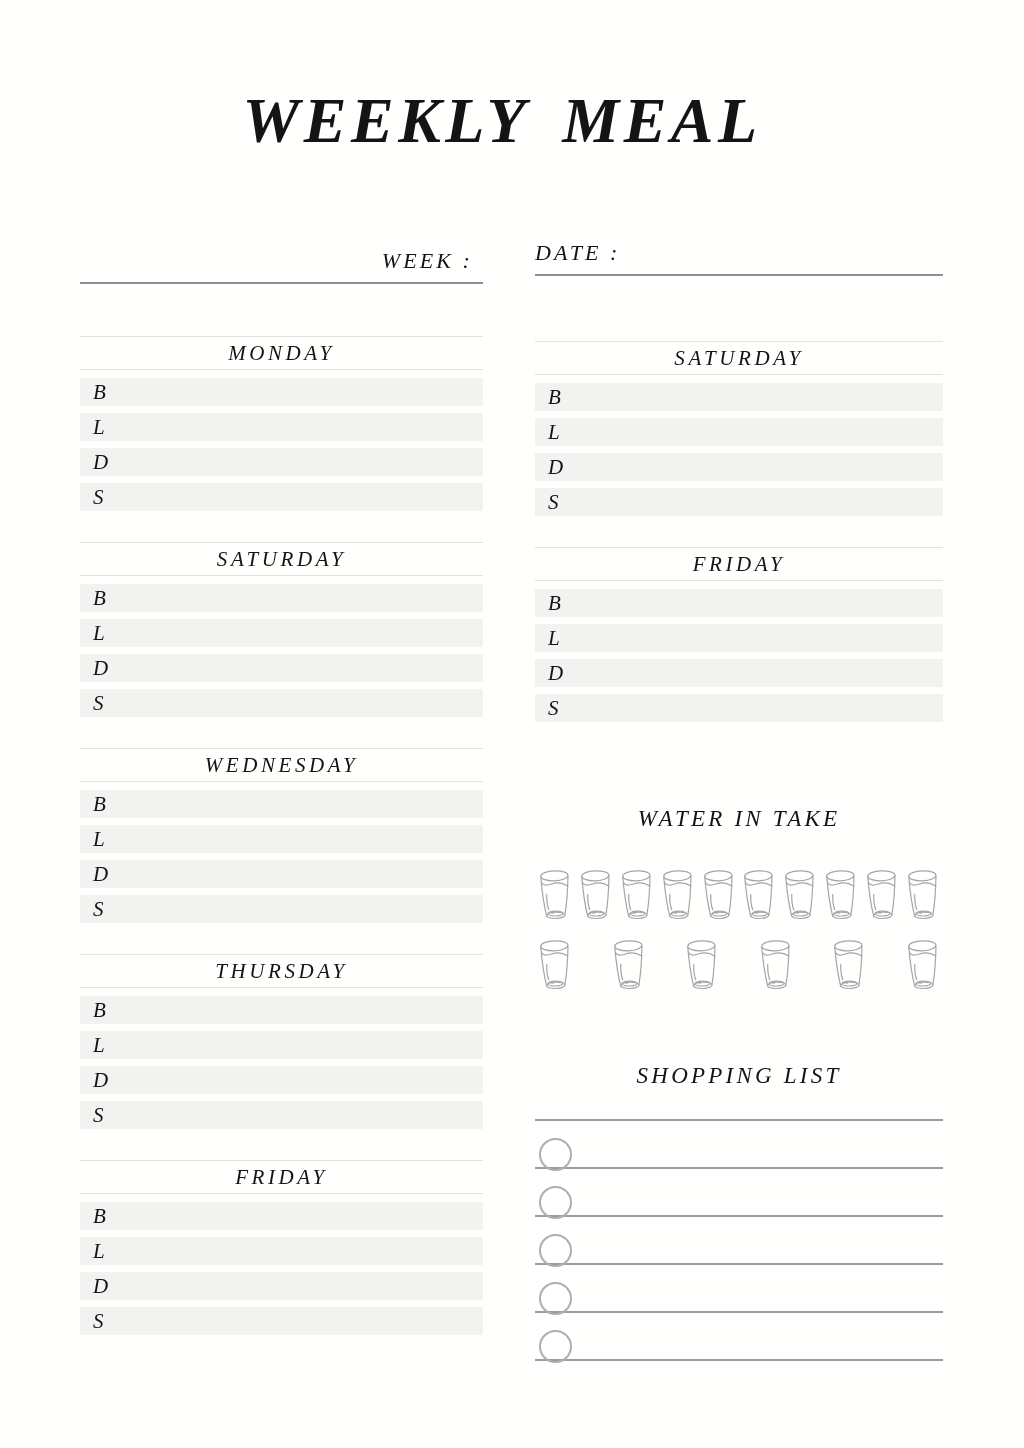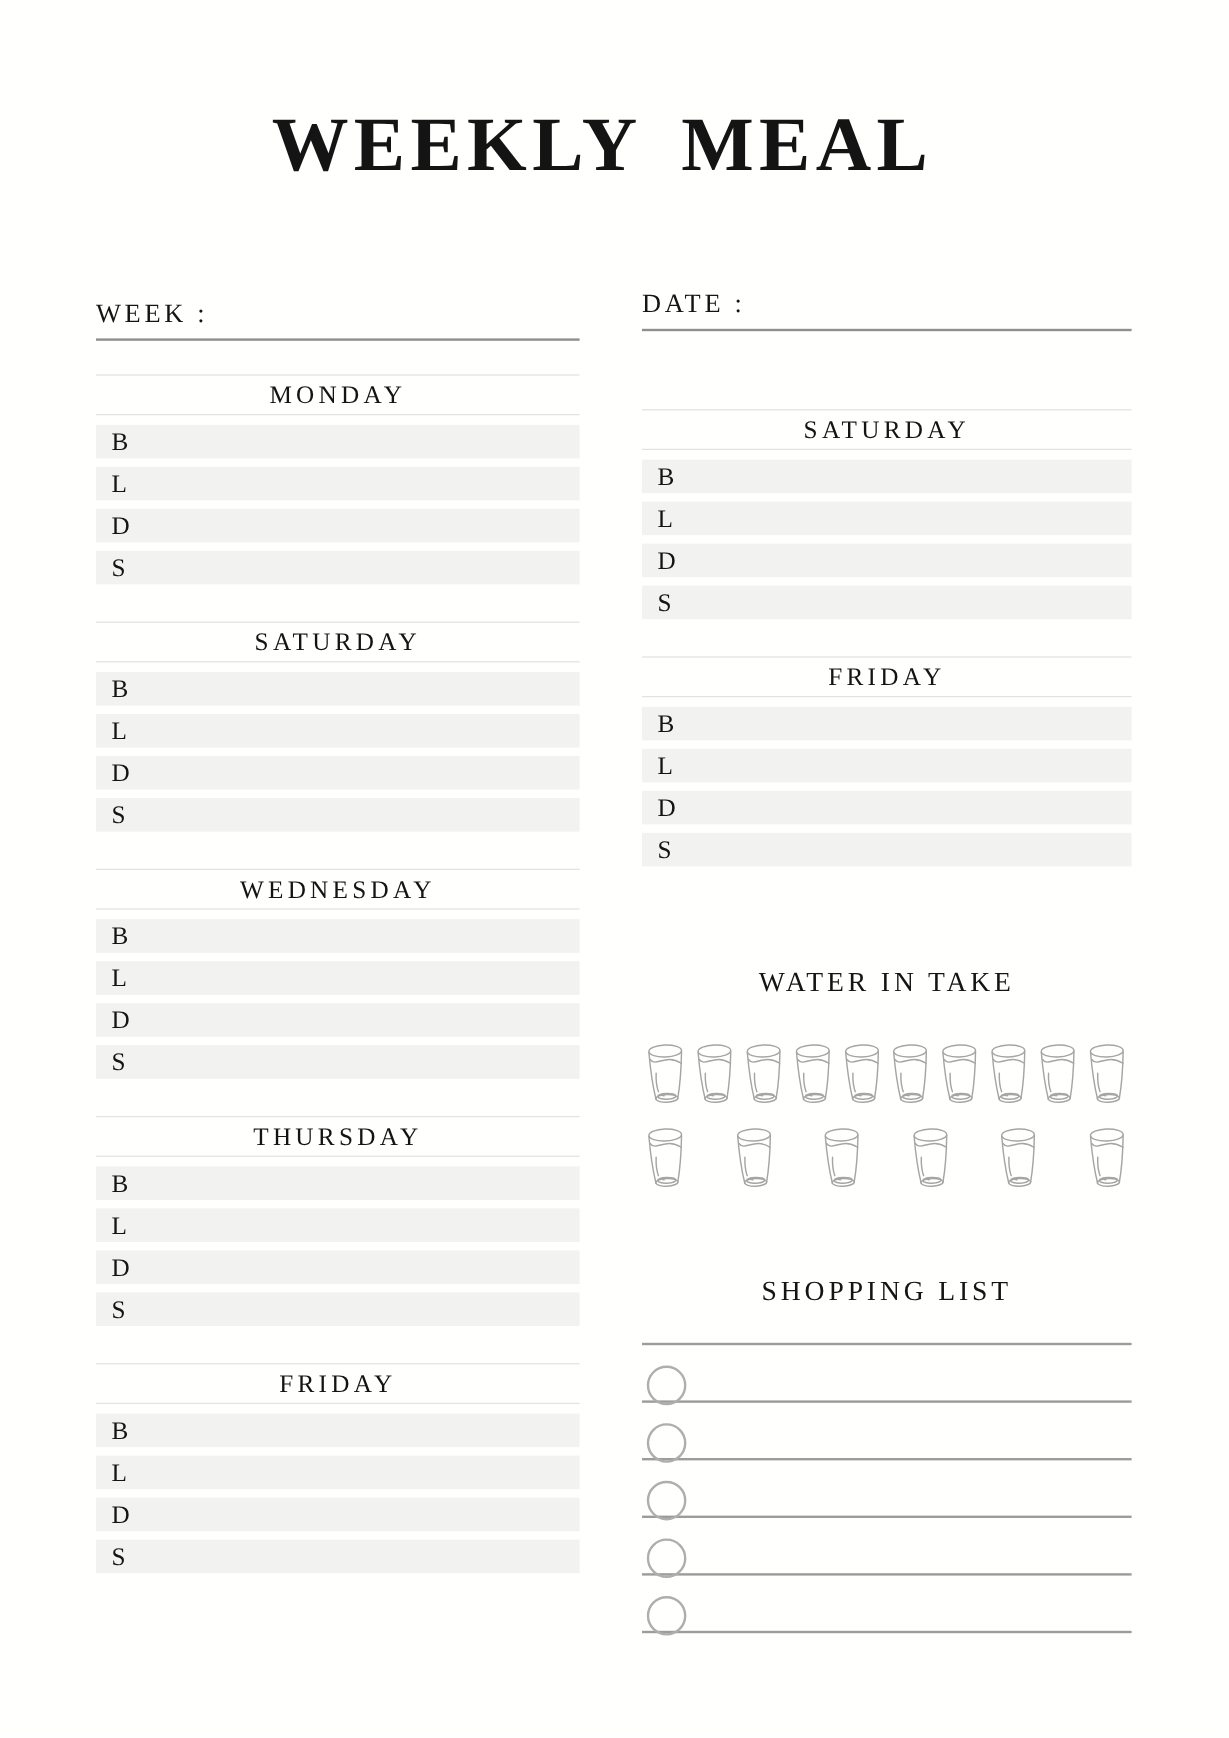--- a/index.html
+++ b/index.html
@@ -6,20 +6,21 @@
 
   .page {
     position: relative;
     width: 1024px;
     height: 1448px;
     margin: 0 auto;
     background: var(--background, #fffffd);
     color: var(--text, #141414);
     font-family: "Liberation Serif", "DejaVu Serif", serif;
     overflow: hidden;
+    font-style: italic;
   }
 
   .page-title {
     position: absolute;
     top: 84px;
     left: 0;
     width: 1004px;
     margin: 0;
     text-align: center;
     font-size: 64px;
@@ -28,29 +29,29 @@
     letter-spacing: 0.07em;
     word-spacing: 0.22em;
   }
 
   .col { position: absolute; top: 0; }
   .col-left  { left: 80px;  width: 403px; }
   .col-right { left: 535px; width: 408px; }
 
   
   .field { display: block; }
-  .col-left  .field { margin-top: 246px; }
+  .col-left  .field { margin-top: 246px; text-align: right; }
   .col-right .field { margin-top: 238px; }
   .field-label { font-size: 22px; line-height: 30px; letter-spacing: 0.14em; }
   .field-value { font-size: 20px; margin-left: 10px; }
   .field-line  { margin-top: 6px; height: 0; border-top: 2px solid var(--field-line, #8f8f8f); }
 
   
   .days-mount .day { margin-top: 31px; }
-  .col-left  .days-mount .day:first-child { margin-top: 28px; }
+  .col-left  .days-mount .day:first-child { margin-top: 52px; }
   .col-right .days-mount .day:first-child { margin-top: 65px; }
 
   .day-head {
     border-top: 1px solid var(--line-light, #e2e2df);
     border-bottom: 1px solid var(--line-light, #e2e2df);
     padding: 2px 0;
     text-align: center;
   }
   .day-title {
     margin: 0;

